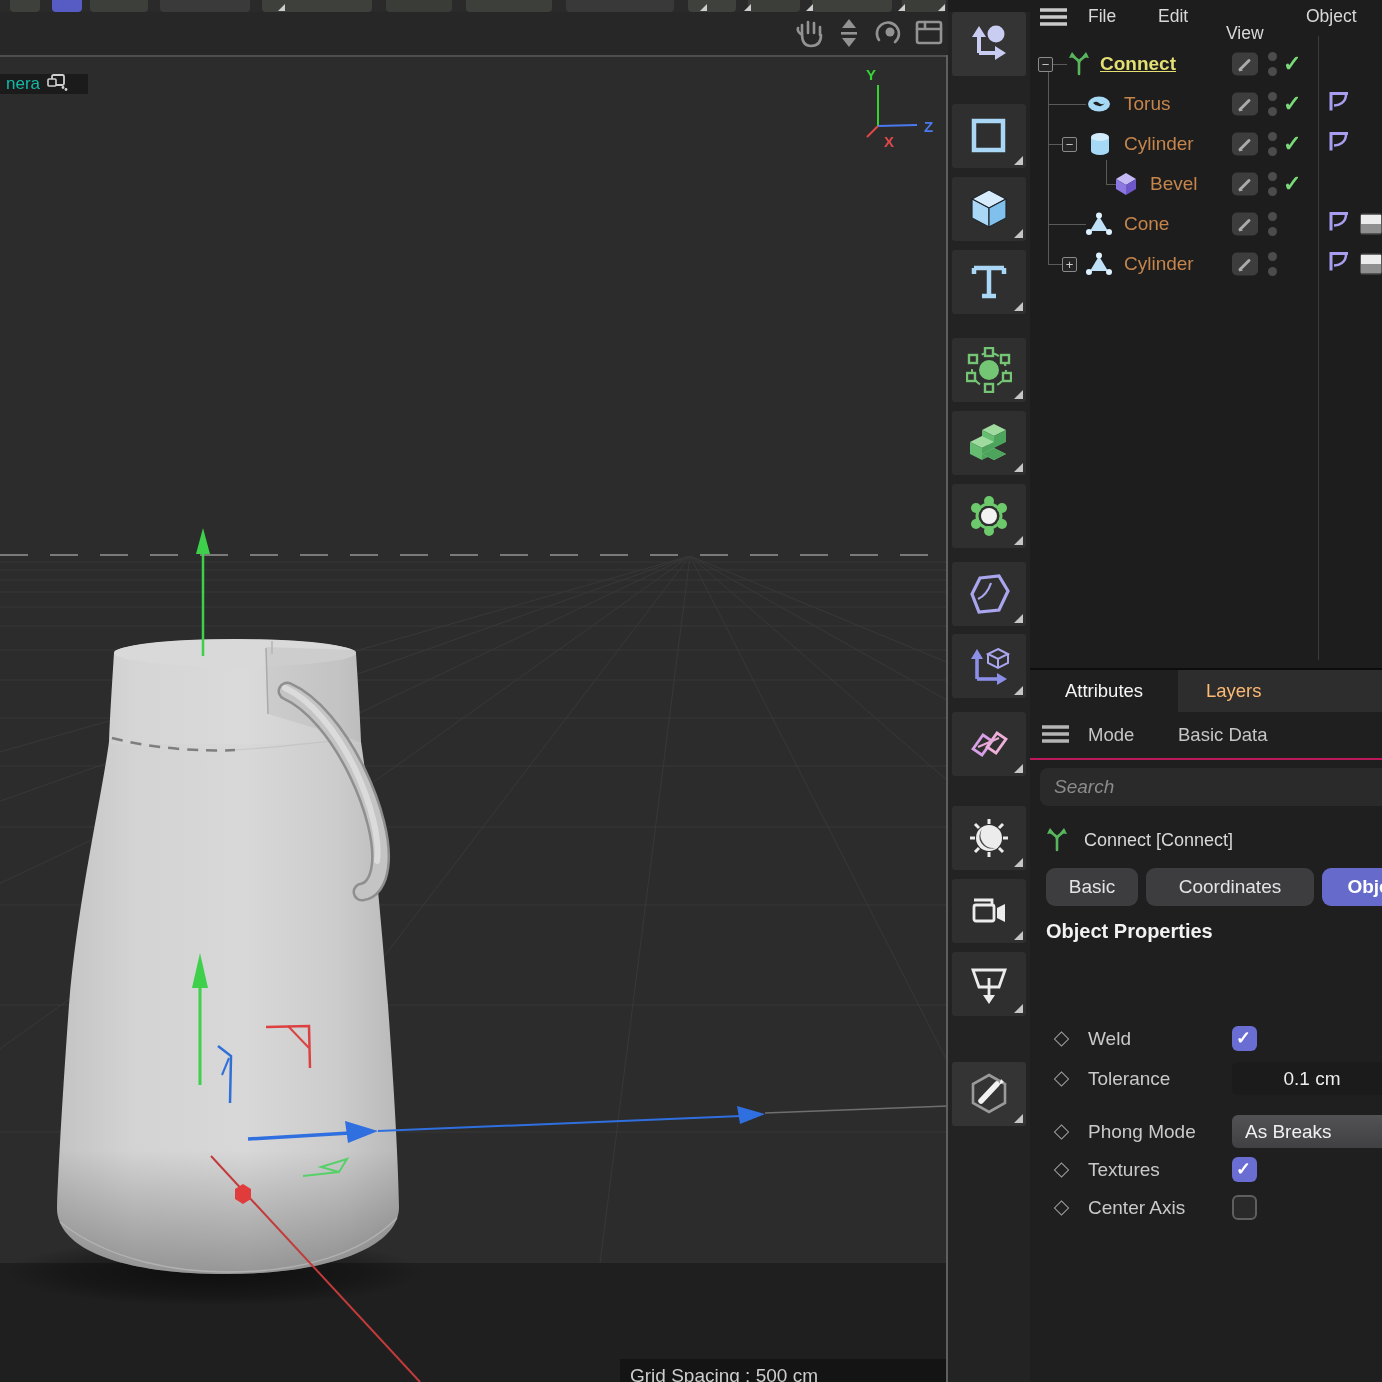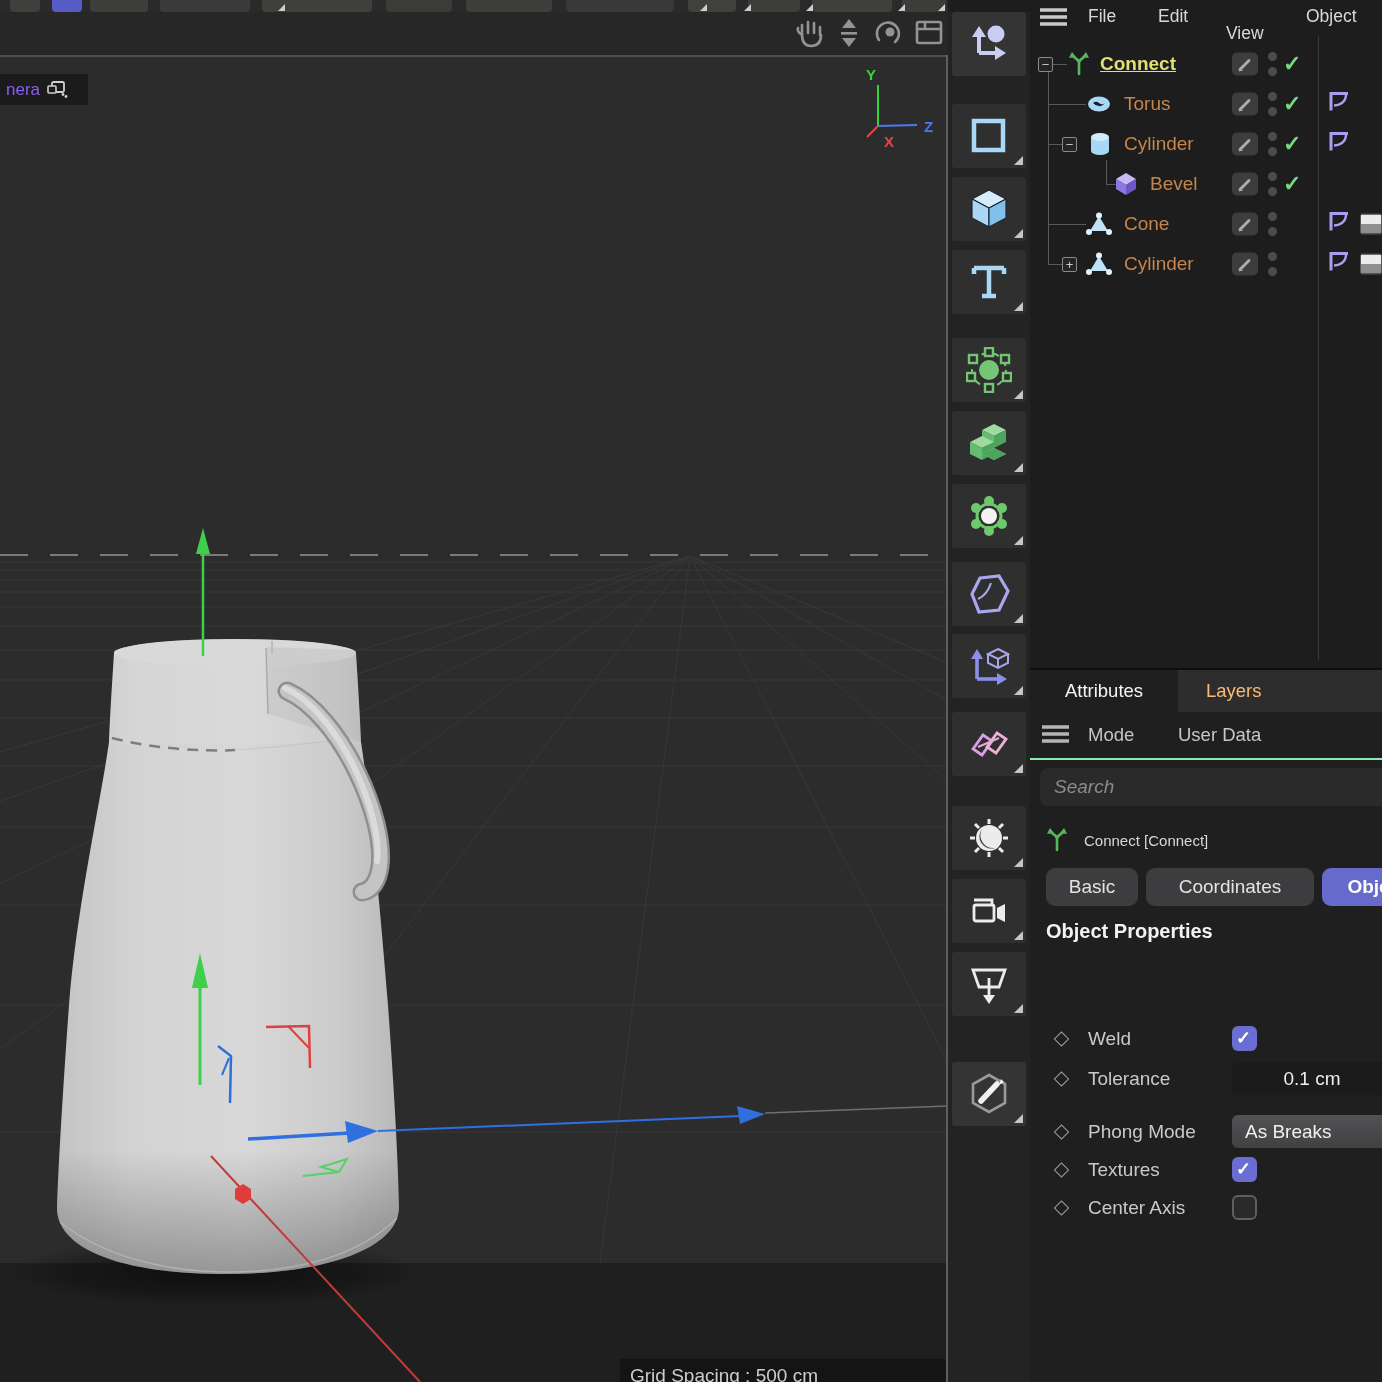--- a/index.html
+++ b/index.html
@@ -8,22 +8,22 @@
   #stage{position:relative;width:1382px;height:1382px;background:#1d1d1d;}
 
   
   #top-strip{left:0;top:0;width:948px;height:12px;background:#2a2a2a;overflow:hidden;}
   .strip-btn{position:absolute;top:-8px;height:20px;border-radius:0 0 4px 4px;}
   .strip-tri{position:absolute;bottom:1px;width:0;height:0;border-left:7px solid transparent;border-bottom:7px solid #cdcdcd;}
 
   
   #viewport{left:0;top:12px;width:948px;height:1370px;background:#2c2c2c;}
   #vp-svg{position:absolute;left:0;top:0;}
-  #cam-label{left:0;top:62px;height:31px;width:88px;background:#1b1b1b;color:#8b5cf6;
-    font-size:17px;display:flex;align-items:center;gap:7px;padding-left:6px;box-sizing:border-box;}
+  #cam-label{left:0;top:62px;height:20px;width:88px;background:#1b1b1b;color:#14b8a6;
+    font-size:17px;display:flex;align-items:flex-start;gap:7px;padding-left:6px;box-sizing:border-box;}
   #grid-bar{left:620px;top:1347px;width:326px;height:33px;background:#141414;color:#cdcdcd;
     font-size:19px;line-height:33px;padding-left:10px;box-sizing:border-box;white-space:nowrap;}
   #vp-right-border{left:946px;top:55px;width:2px;height:1327px;background:#5f5f5f;}
 
   
   #toolbar{left:948px;top:12px;width:82px;height:1370px;background:#232323;}
   .tool{position:absolute;left:4px;width:74px;height:64px;background:#2f2f2f;border-radius:3px;
     display:flex;align-items:center;justify-content:center;}
   .tool.flyout::after{content:"";position:absolute;right:3px;bottom:3px;width:0;height:0;
     border-left:9px solid transparent;border-bottom:9px solid #c6c6c6;}
@@ -52,27 +52,27 @@
   .tag.sel{left:330px;}
   .seltag{width:20px;height:19px;border:1px solid #555;border-radius:2px;
     background:linear-gradient(180deg,#ececec 52%,#8f8f8f 52%);}
 
   
   #attributes{left:1030px;top:668px;width:352px;height:714px;background:#1f1f1f;overflow:hidden;
     border-top:2px solid #0d0d0d;}
   .panel-tab{position:absolute;top:0;height:42px;font-size:18.5px;color:#fdba74;display:flex;
     align-items:center;justify-content:center;background:#2d2d2d;}
   .panel-tab.active{background:#1f1f1f;color:#f5f5f5;}
-  #attr-mode-row{position:absolute;left:0;top:42px;width:352px;height:46px;border-bottom:2px solid #86efac;}
+  #attr-mode-row{position:absolute;left:0;top:42px;width:352px;height:46px;border-bottom:2px solid #be185d;}
   .mode-label{position:absolute;top:50%;transform:translateY(-50%);color:#c6c6c6;font-size:18.5px;}
   #attr-search{position:absolute;left:10px;top:98px;width:350px;height:38px;background:#2a2a2a;
     border-radius:8px;color:#8b8b8b;font-style:italic;font-size:19px;line-height:38px;
     padding-left:14px;box-sizing:border-box;}
   #sel-obj-row{position:absolute;left:16px;top:152px;height:36px;display:flex;align-items:center;gap:16px;
-    color:#d8d8d8;font-size:15px;}
+    color:#d8d8d8;font-size:18px;}
   .pill{position:absolute;top:198px;height:38px;background:#3d3d3f;border-radius:9px;color:#e3e3e3;
     font-size:19px;display:flex;align-items:center;justify-content:center;}
   .pill.active{background:#666bcb;color:#ffffff;font-weight:700;}
   #props-title{position:absolute;left:16px;top:250px;color:#f2f2f2;font-size:20px;font-weight:700;}
   .prop-row{position:absolute;left:0;width:352px;height:34px;}
   .diamond{position:absolute;left:26px;top:50%;width:9px;height:9px;border:1.5px solid #9c9c9c;
     transform:translateY(-50%) rotate(45deg);}
   .prop-label{position:absolute;left:58px;top:50%;transform:translateY(-50%);color:#c9c9c9;font-size:19px;white-space:nowrap;}
   .field{position:absolute;left:202px;top:0;width:160px;height:33px;background:#1b1b1b;border-radius:6px;
     color:#ededed;font-size:19px;text-align:center;line-height:33px;}
@@ -570,21 +570,21 @@
 
   <div id="attributes" class="abs">
     <div class="panel-tab active" style="left:0;width:148px;">Attributes</div>
     <div class="panel-tab" style="left:148px;width:204px;justify-content:flex-start;padding-left:28px;box-sizing:border-box;">Layers</div>
 
     <div id="attr-mode-row">
       <svg style="position:absolute;left:10px;top:12px;" width="32" height="21">
         <path d="M2 3 H29 M2 10 H29 M2 17 H29" stroke="#b5b5b5" stroke-width="3.4"></path>
       </svg>
       <span class="mode-label" style="left:58px;">Mode</span>
-      <span class="mode-label" style="left:148px;">User Data</span>
+      <span class="mode-label" style="left:148px;">Basic Data</span>
     </div>
 
     <div id="attr-search">Search</div>
 
     <div id="sel-obj-row">
       <svg width="22" height="24">
         <path d="M11 22 V9 M11 11 C11 6 6 7 4 3 M11 11 C11 6 16 7 18 3" stroke="#58b65c" stroke-width="2.6" fill="none" stroke-linecap="round"></path>
         <polygon points="4,0 1,6 8,5" fill="#58b65c"></polygon>
           <polygon points="18,0 14,5 21,6" fill="#58b65c"></polygon>
       </svg>

